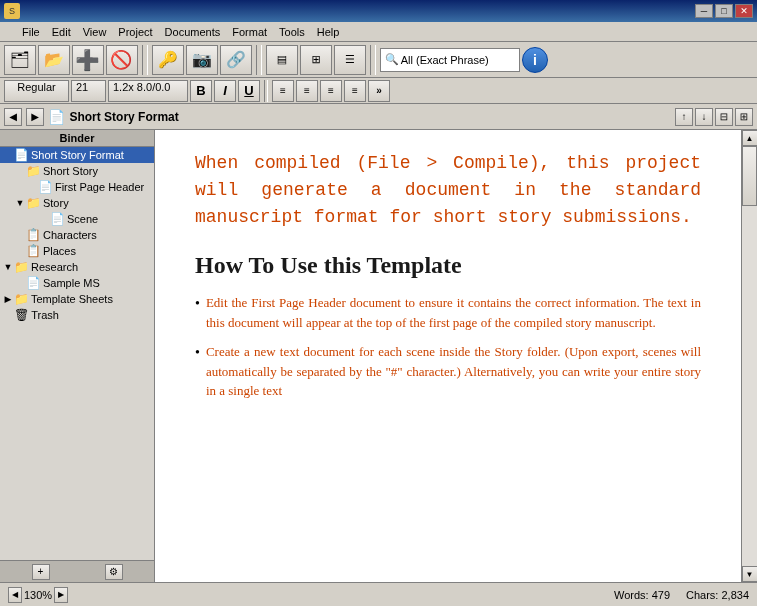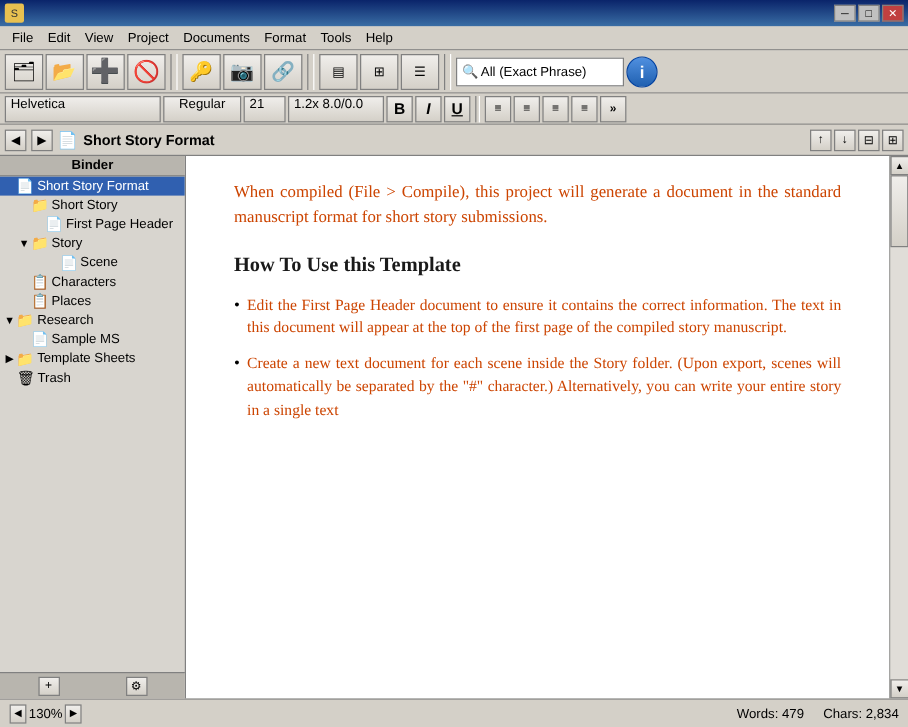--- a/index.html
+++ b/index.html
@@ -21,21 +21,21 @@
     .title-bar-buttons { display: flex; gap: 2px; }
     .title-btn { width: 18px; height: 14px; background: #c0c0c0; border: 1px solid #808080; font-size: 9px; display: flex; align-items: center; justify-content: center; cursor: pointer; color: #000; }
     .title-btn.close { background: #c04040; color: white; }
 
     
     .menu-bar {
       background: #d4d0c8;
       height: 20px;
       display: flex;
       align-items: center;
-      padding: 0 4px;
+      padding: 0 16px;
       border-bottom: 1px solid #808080;
       font-size: 11px;
     }
     .menu-item { padding: 2px 6px; cursor: pointer; }
 
     
     .toolbar {
       background: #d4d0c8;
       height: 36px;
       display: flex;
@@ -201,29 +201,29 @@
     }
     .editor-h2 {
       font-family: Georgia, serif;
       font-size: 18px;
       font-weight: bold;
       color: #1a1a1a;
       margin-bottom: 8px;
       margin-top: 10px;
     }
     .editor-body {
-      font-family: Liberation Serif, serif;
-      font-size: 14px;
+      font-family: Liberation Mono, monospace;
+      font-size: 18px;
       color: #cc4400;
       margin-bottom: 16px;
       text-align: justify;
     }
     .editor-h3 {
       font-family: Georgia, serif;
-      font-size: 17px;
+      font-size: 24px;
       font-weight: bold;
       color: #1a1a1a;
       margin-bottom: 10px;
       margin-top: 10px;
     }
     .bullet-item {
       display: flex;
       margin-bottom: 10px;
       text-align: justify;
     }
@@ -322,21 +322,20 @@
   <div class="toolbar-btn" style="font-size:11px;">☰</div>
   <div class="toolbar-separator"></div>
   <div class="search-box">
     <span>🔍</span>
     <span>All (Exact Phrase)</span>
   </div>
   <div class="info-btn">i</div>
 </div>
 
 <div class="format-bar">
-  <div class="format-select" style="width:130px;">Helvetica</div>
   <div class="format-select" style="width:65px;text-align:center;">Regular</div>
   <div class="format-select" style="width:35px;">21</div>
   <div class="format-select" style="width:80px;">1.2x 8.0/0.0</div>
   <div class="format-btn bold">B</div>
   <div class="format-btn italic">I</div>
   <div class="format-btn underline">U</div>
   <div style="width:4px;height:22px;border-left:1px solid #808080;border-right:1px solid #fff;margin:0 2px;"></div>
   <div class="format-btn" style="font-size:10px;">≡</div>
   <div class="format-btn" style="font-size:10px;">≡</div>
   <div class="format-btn" style="font-size:10px;">≡</div>

